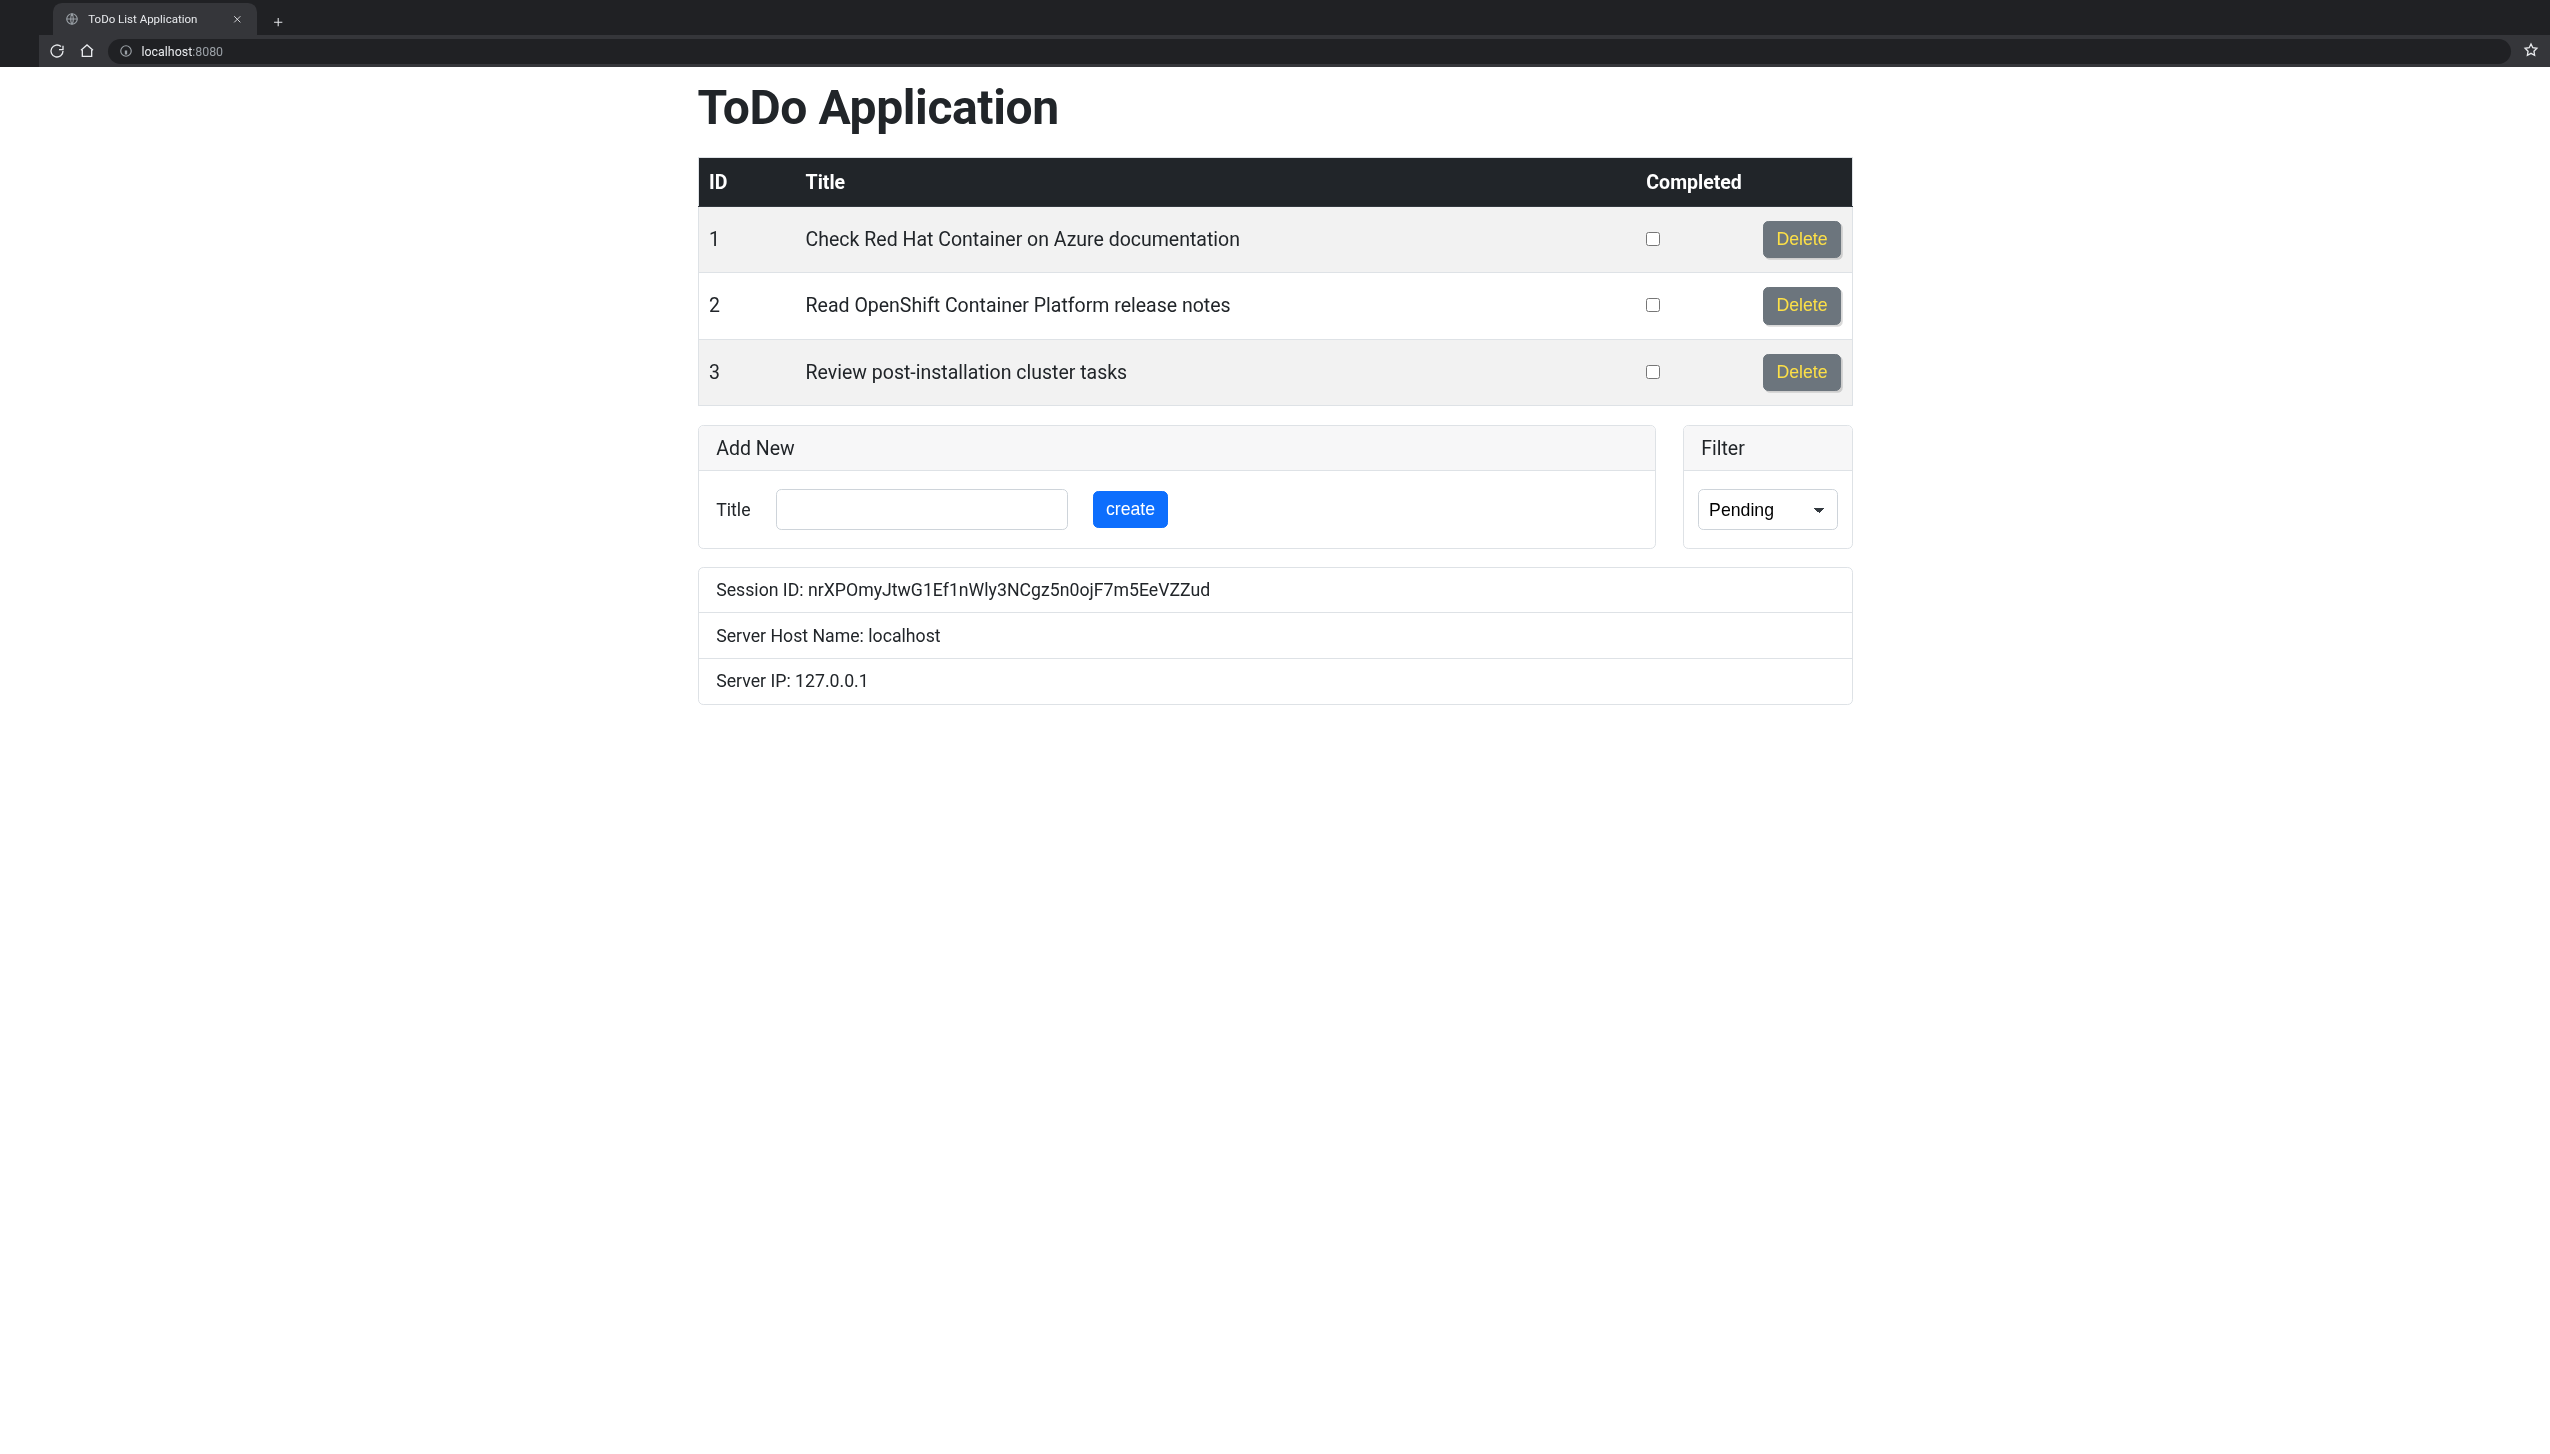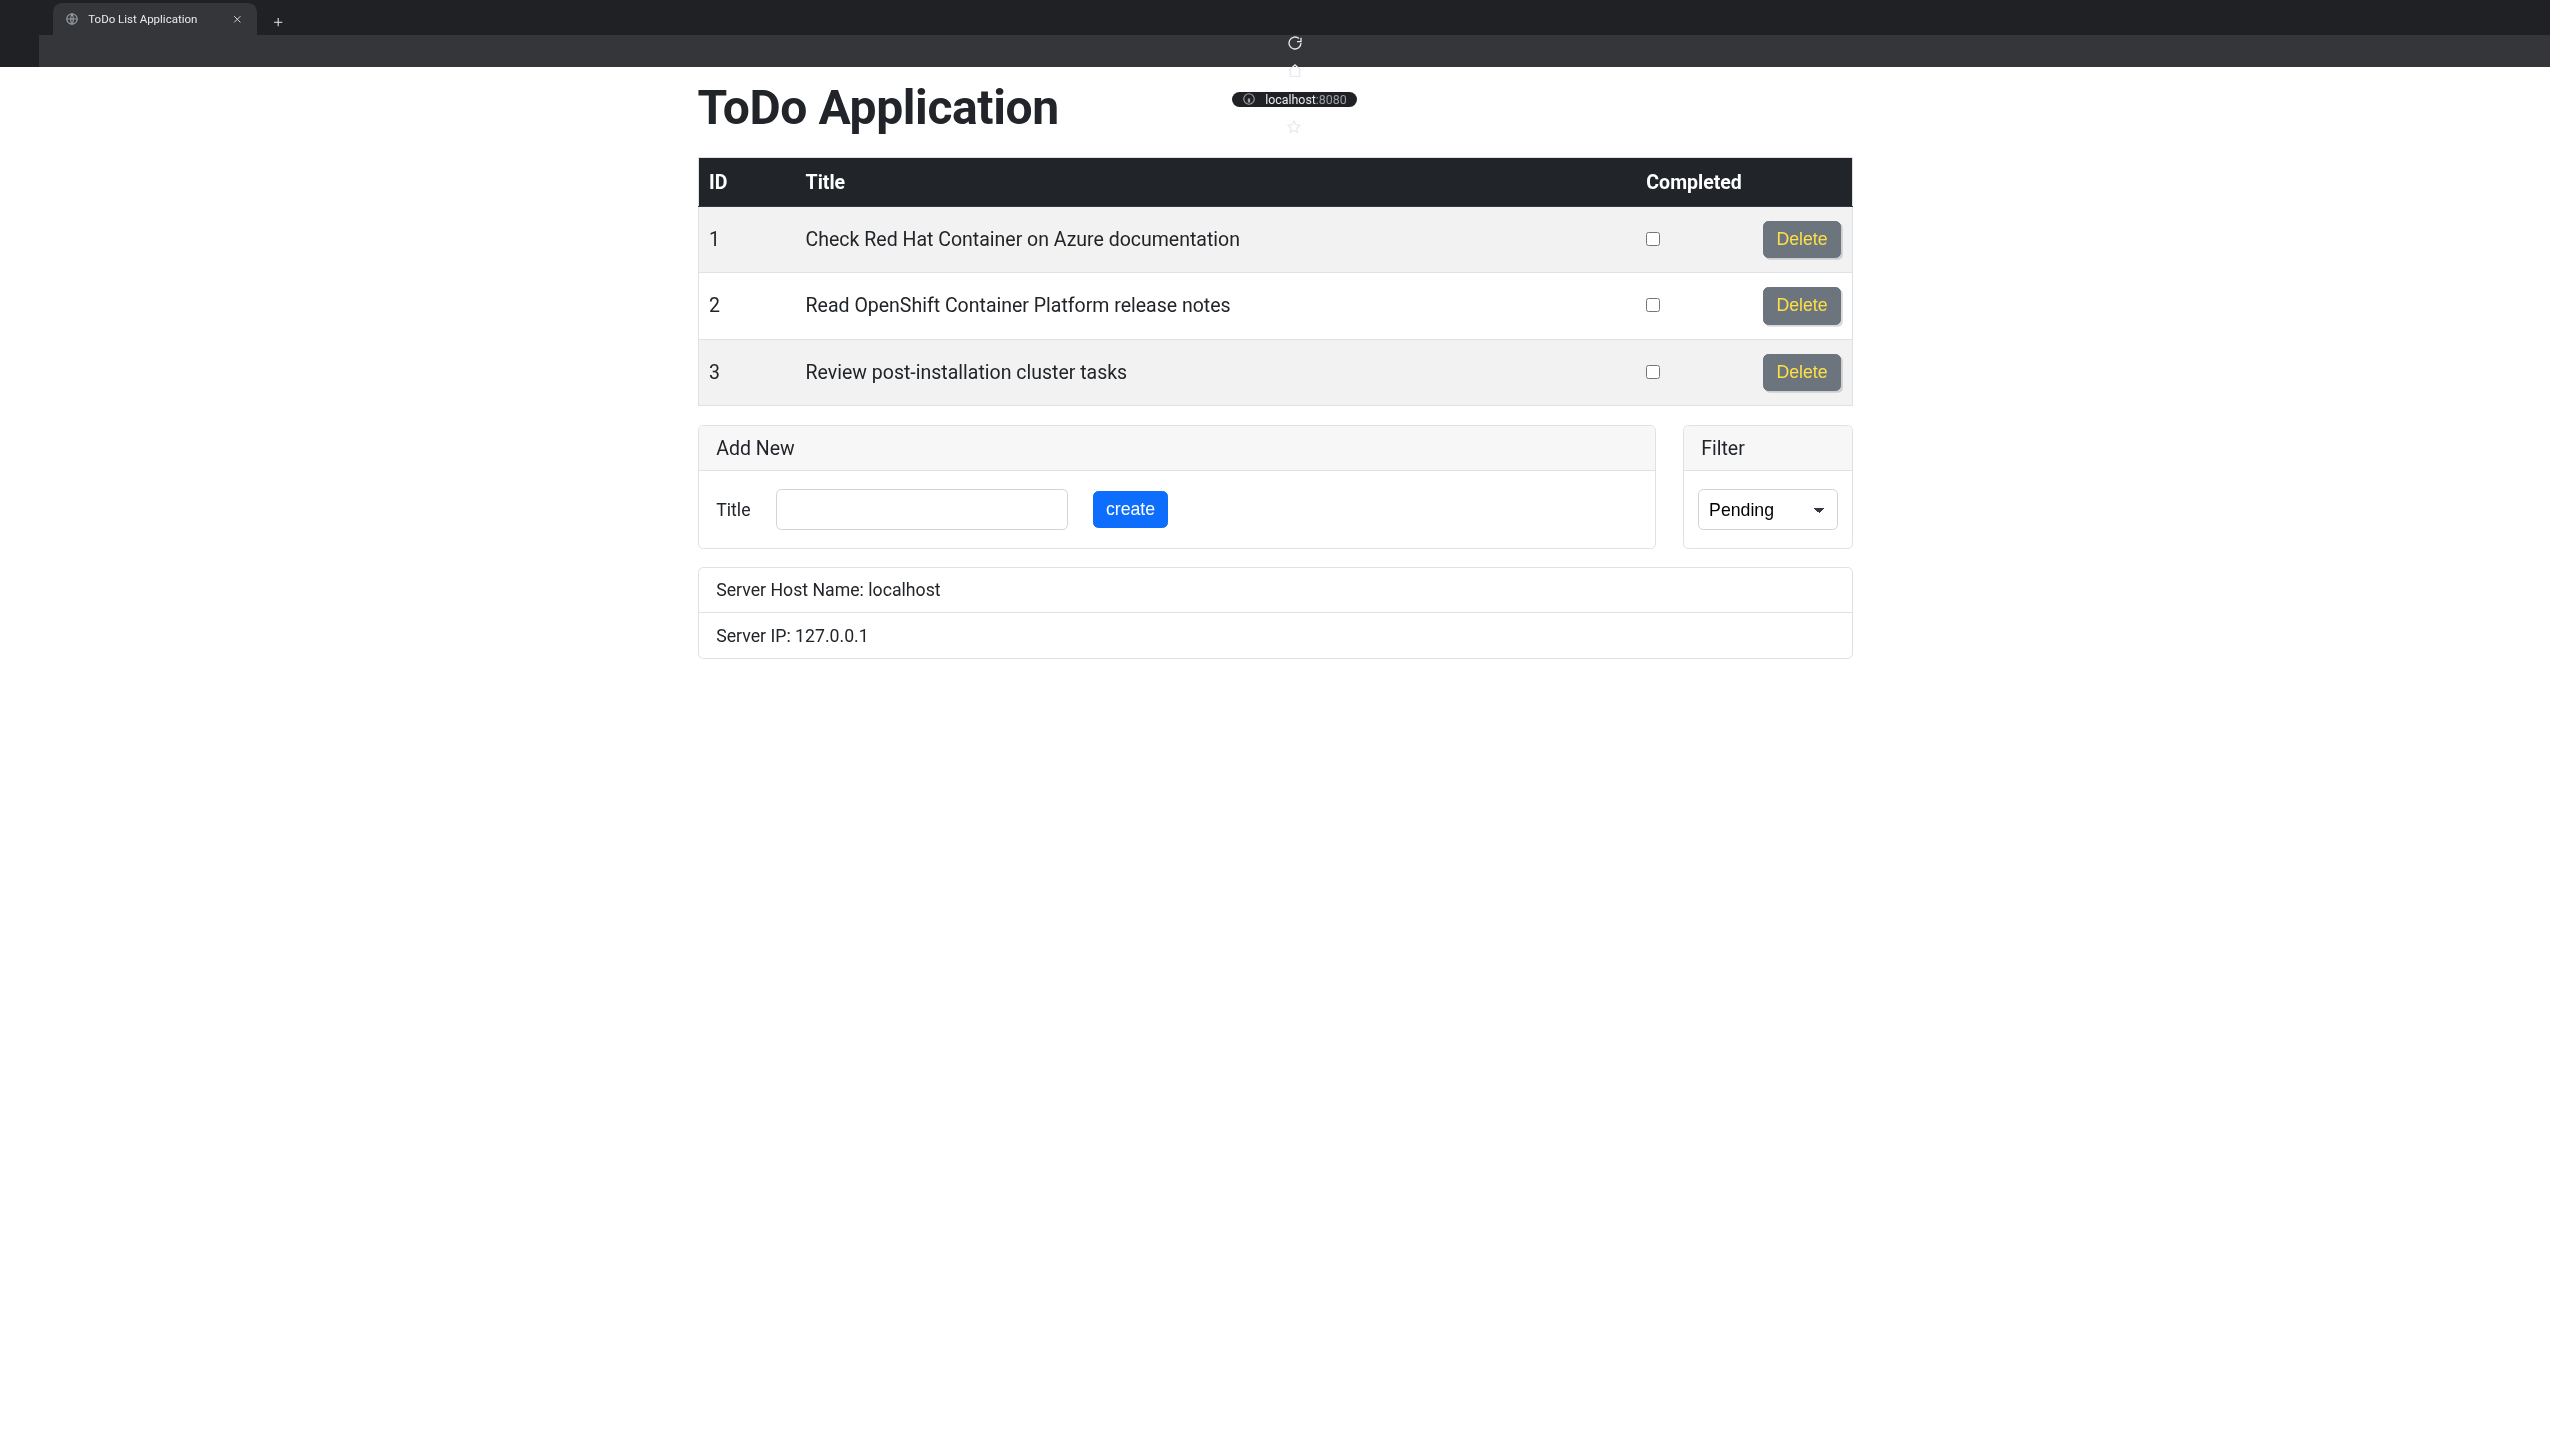--- a/index.html
+++ b/index.html
@@ -62,21 +62,20 @@
     color: #e8eaed;
     cursor: pointer;
   }
   .toolbar {
     display: flex;
     align-items: center;
     gap: 12.4px;
     height: 32px;
     padding: 0 8.9px;
     background: #35363a;
-    flex-direction: column;
   }
   .toolbar .omnibox {
     flex: 1;
     display: flex;
     align-items: center;
     gap: 8.9px;
     height: 25px;
     background: #202124;
     border-radius: 12.4px;
     padding: 0 10.6px;
@@ -321,20 +320,23 @@
         <div class="card-header">Filter</div>
         <div class="card-body" style="padding:17.7px 14px;">
           <select class="form-select" id="filter-select"><option value="Pending">Pending</option></select>
         </div>
       </div>
     </div>
   </div>
 
   <div class="list-group">
     <div class="list-group-item">
+      <span>Session ID: </span><span>nrXPOmyJtwG1Ef1nWly3NCgz5n0ojF7m5EeVZZud</span>
+    </div>
+    <div class="list-group-item">
       <span>Server Host Name: </span><span>localhost</span>
     </div>
     <div class="list-group-item">
       <span>Server IP: </span><span>127.0.0.1</span>
     </div>
   </div>
 </div>
 
 
 </body></html>

